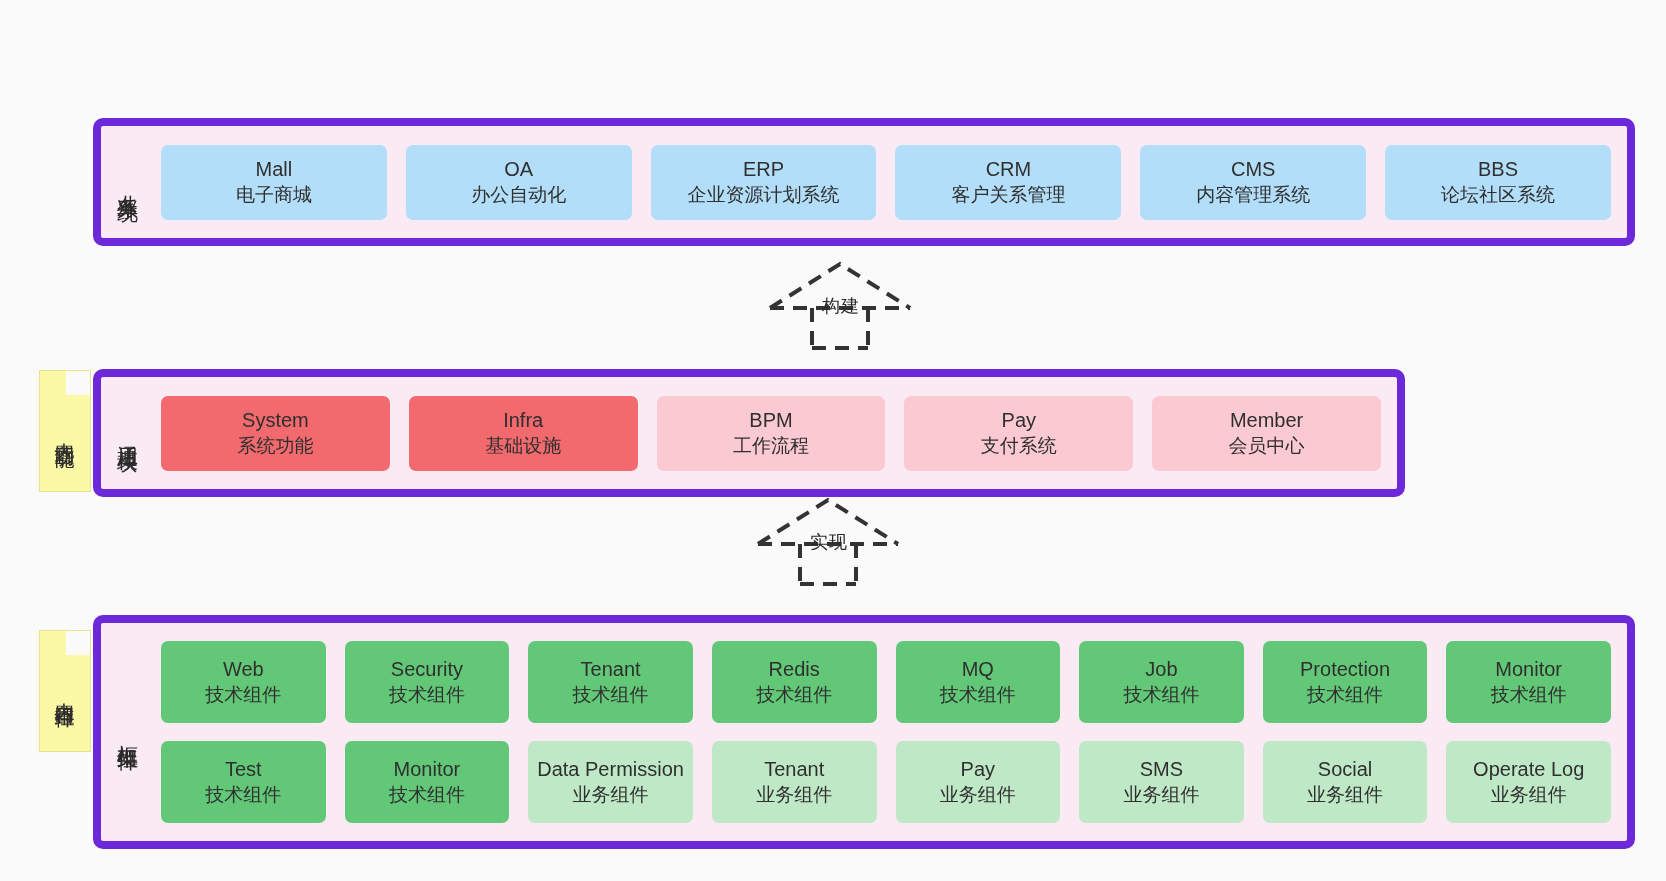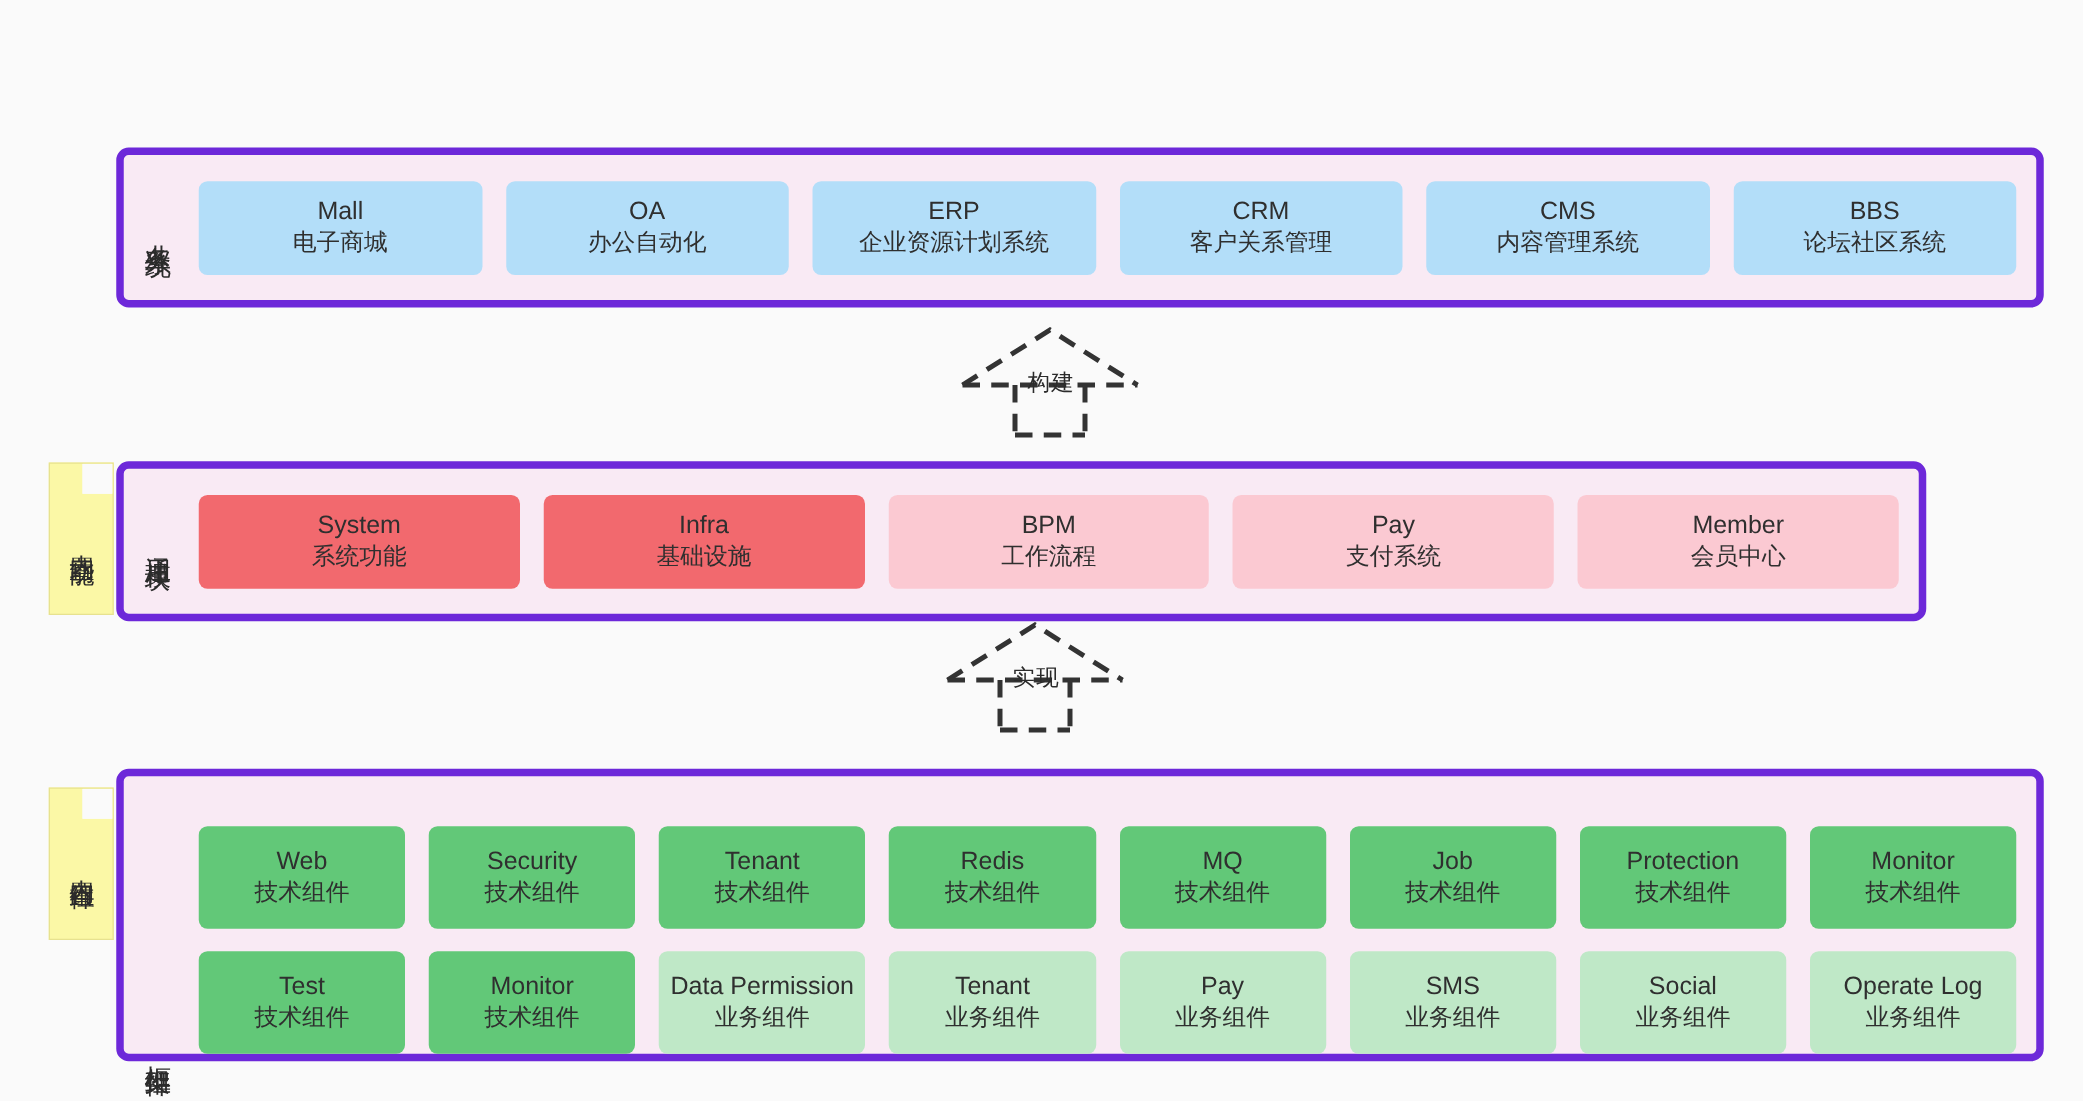--- a/index.html
+++ b/index.html
@@ -14,21 +14,21 @@
     position: relative;
     overflow: hidden;
     color: #333333;
   }
 
   
   .section {
     position: absolute;
     box-sizing: border-box;
     background: #f9eaf4;
-    border: 6px solid #6d28d9;
+    border: 8px solid #6d28d9;
     border-radius: 10px;
     display: flex;
     align-items: stretch;
   }
   .section-title {
     flex: 0 0 auto;
     width: 48px;
     display: flex;
     align-items: center;
     justify-content: center;
@@ -71,22 +71,22 @@
 
   
   .c-blue      { background: #b3def9; }
   .c-red       { background: #f2696e; }
   .c-pink      { background: #fbc9d2; }
   .c-green     { background: #62c878; }
   .c-lgreen    { background: #bfe8c7; }
 
   
   #sec-business { left: 93px;  top: 118px; width: 1542px; height: 128px; }
-  #sec-common   { left: 93px;  top: 369px; width: 1448px; height: 128px; }
-  #sec-framework{ left: 93px;  top: 615px; width: 1542px; height: 234px; align-items: flex-end; }
+  #sec-common   { left: 93px;  top: 369px; width: 1312px; height: 128px; }
+  #sec-framework{ left: 93px;  top: 615px; width: 1542px; height: 234px; }
 
   #sec-business .cell,
   #sec-common .cell { height: 75px; }
   #sec-framework .cell { height: 82px; }
 
   
   .note {
     position: absolute;
     background: #fbf8a6;
     border: 1px solid #e7e28f;

